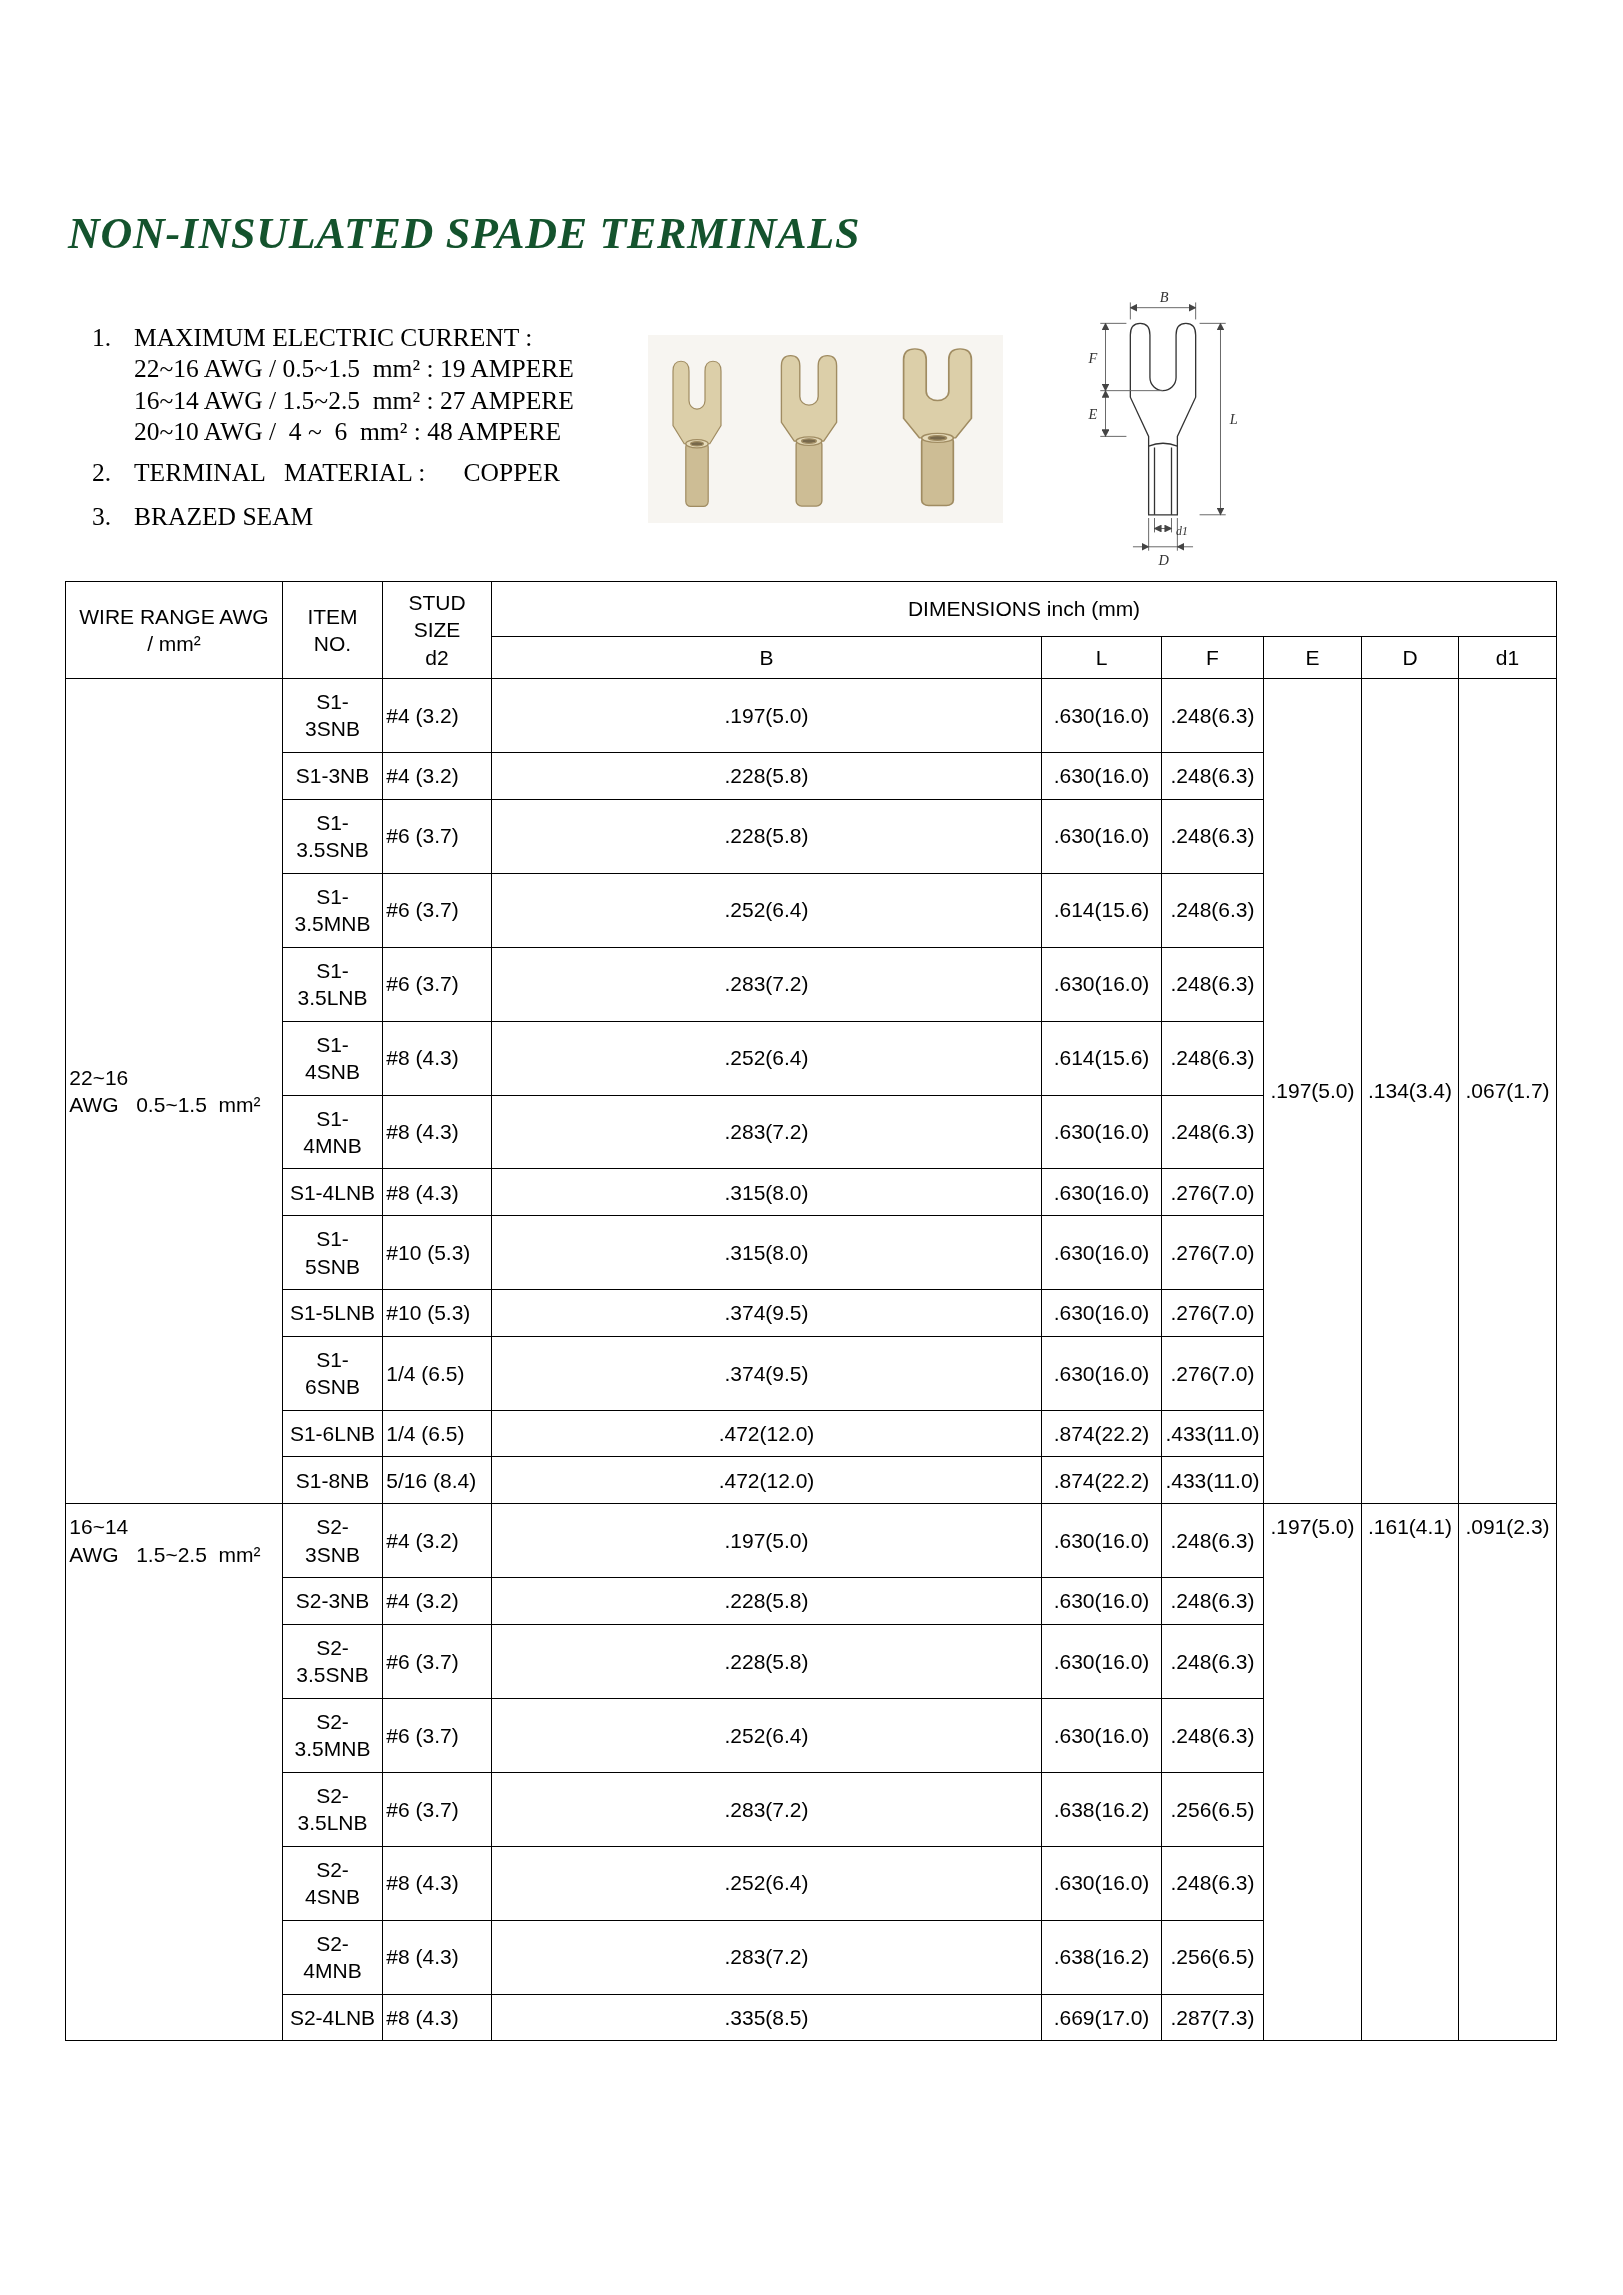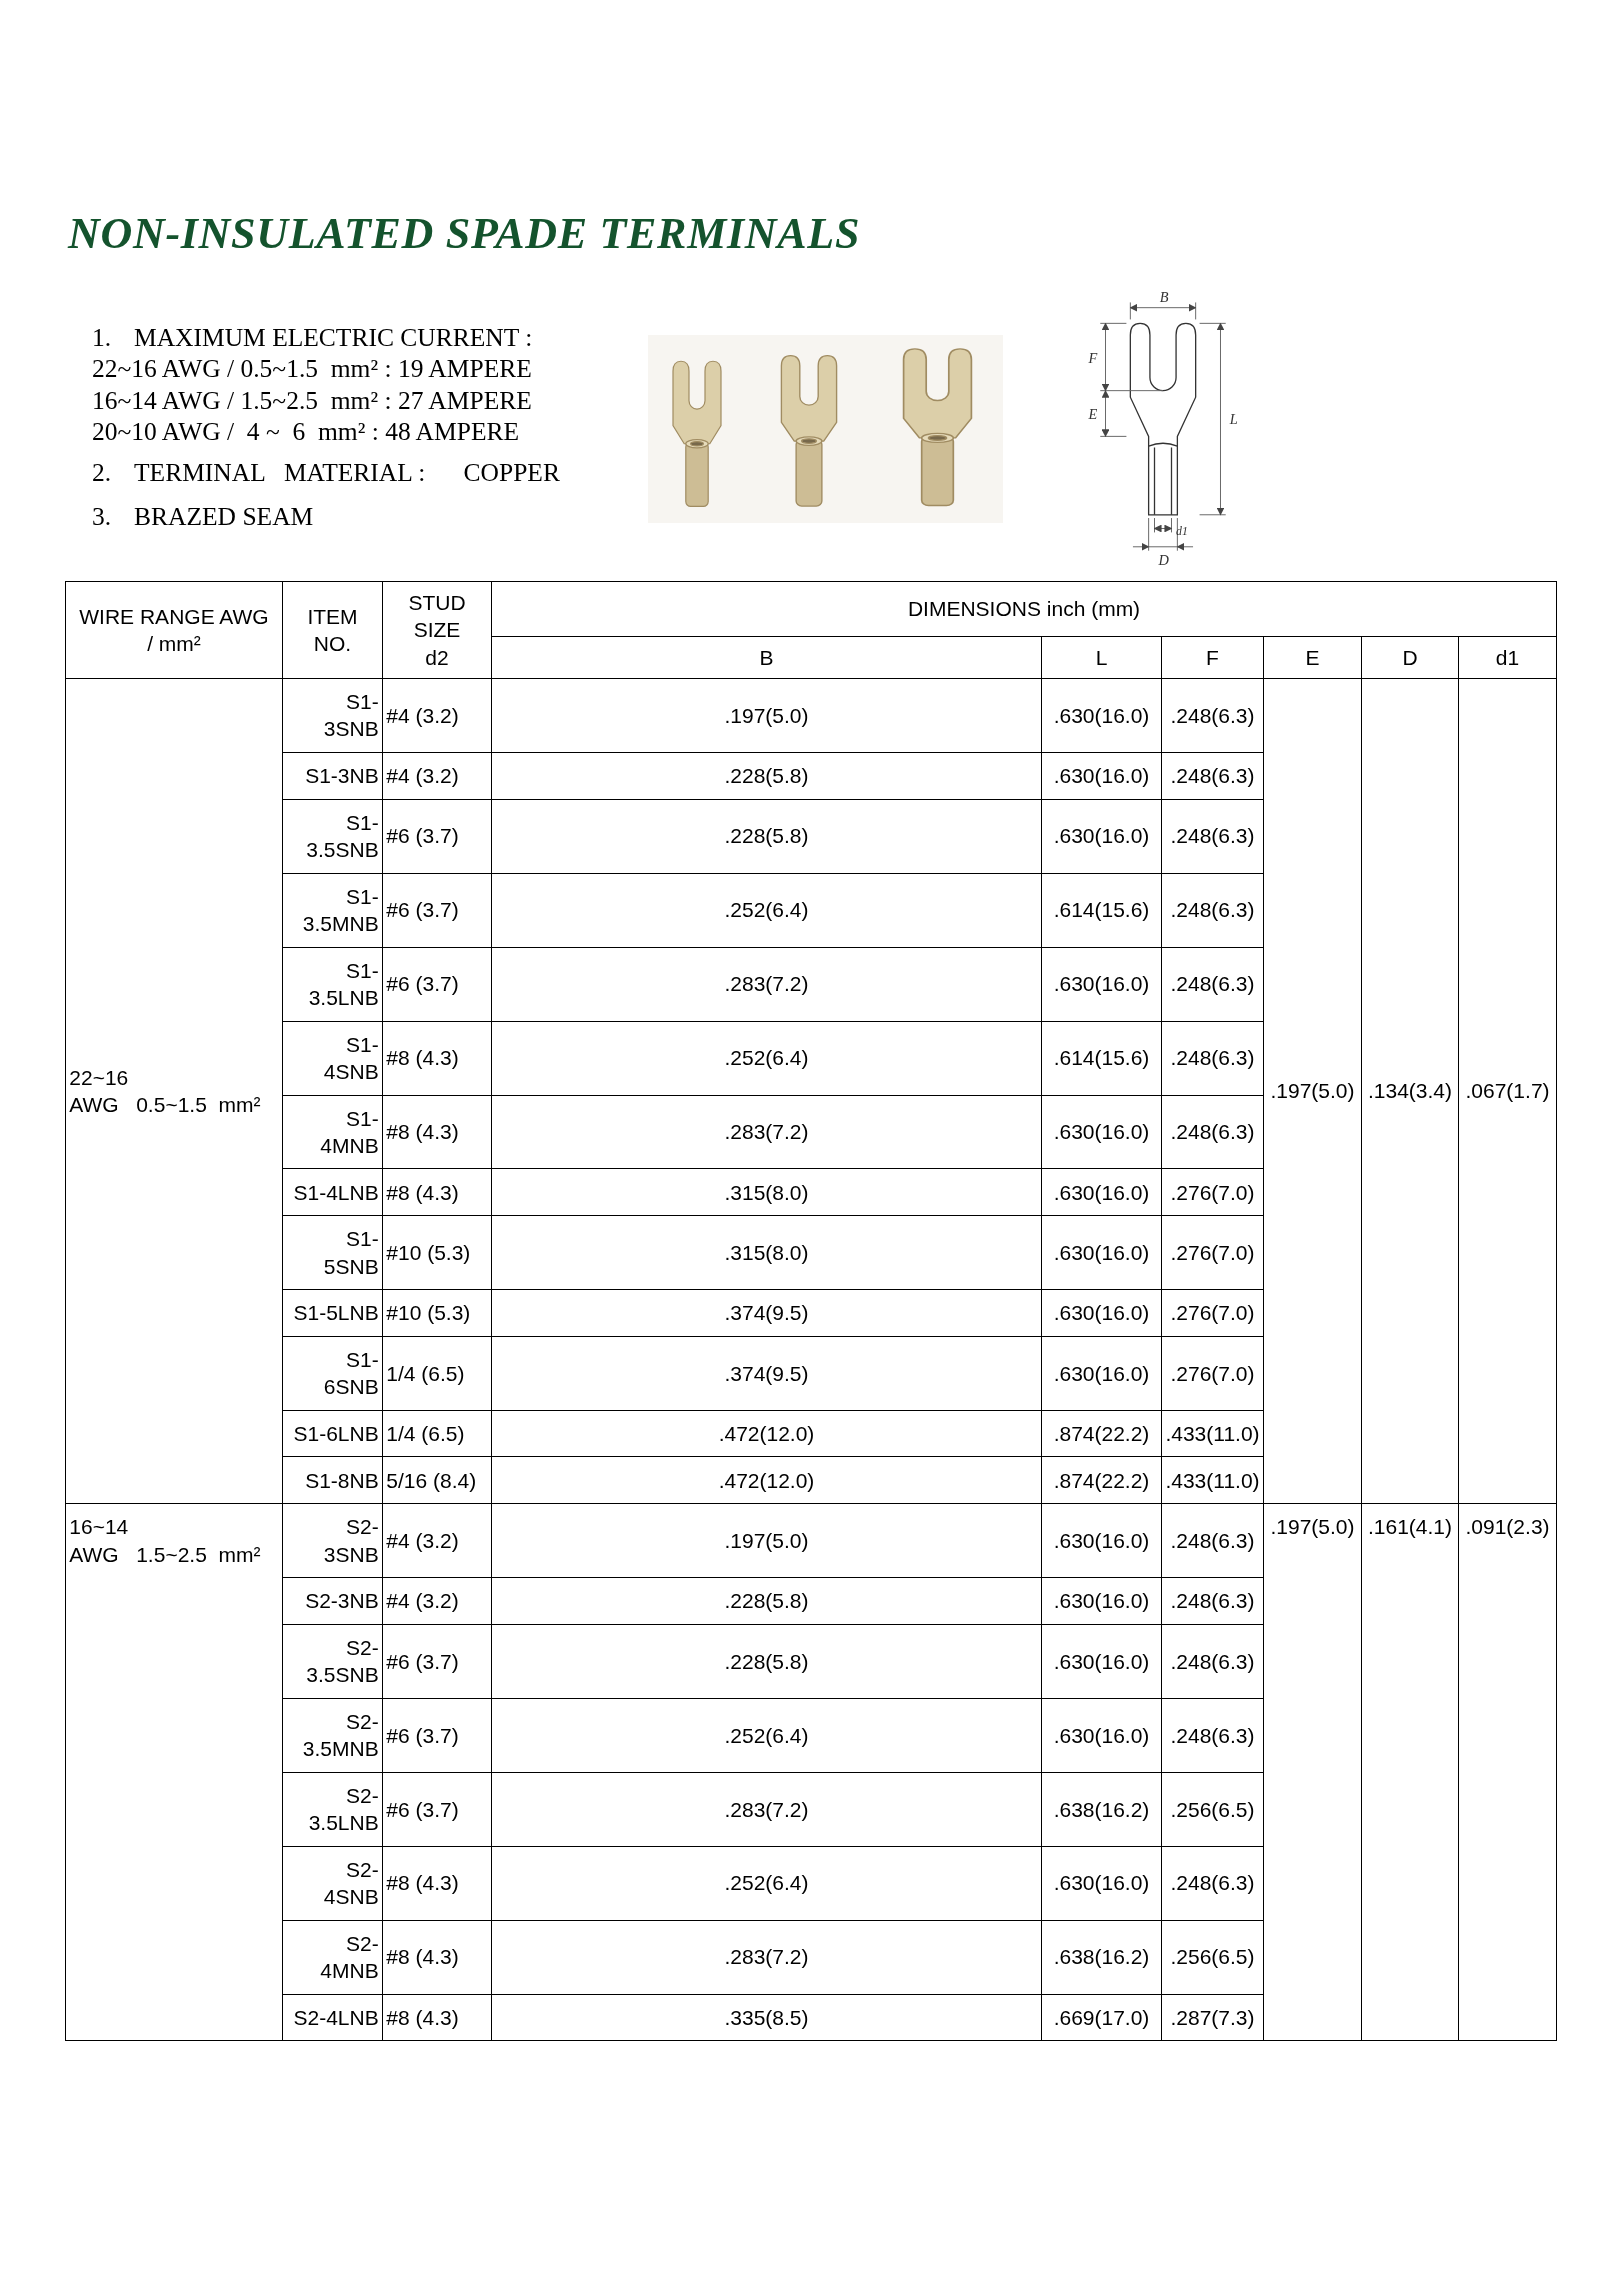--- a/index.html
+++ b/index.html
@@ -21,21 +21,21 @@
 
   
   .notes {
     position:absolute; left:92px; top:322px; width:589px;
     font-family:"Liberation Serif", serif;
     font-size:25.5px; line-height:1.23;
   }
   .note-row { display:flex; }
   .note-num { flex:0 0 42px; white-space:pre; }
   .note-text { white-space:pre-wrap; }
-  .note-sub { white-space:pre-wrap; }
+  .note-sub { margin-left:42px; white-space:pre-wrap; }
   .gap-md { margin-top:9.2px; }
   .gap-lg { margin-top:13px; }
 
   
   .photos {
     position:absolute; left:648px; top:335px;
     display:flex; align-items:flex-end; gap:26px;
     background:#f7f5f1; padding:5.2px 9.2px;
   }
 
@@ -55,21 +55,21 @@
     overflow:hidden;
   }
   .spec-table th {
     font-weight:400; text-align:center; vertical-align:middle;
     white-space:pre-line; padding:3.9px 3.3px;
   }
   .hr1 th { height:55px; }
   .hr2 th { height:42px; }
   .h-item { text-align:left; padding-left:5.2px;margin-left:41px; }
   .c-wire { text-align:left; white-space:pre-wrap; }
-  .c-item { text-align:right; padding-left:5.2px; white-space:pre-line; }
+  .c-item { text-align:center; padding-left:5.2px; white-space:pre-line; }
   .c-stud { text-align:left; }
   .c-dim  { text-align:center; }
   .va-middle { vertical-align:middle; }
   .va-top { vertical-align:top; padding-top:22px; }
 </style>
 </head>
 <body>
 
 <div class="title" style="color: #14532d; font-style: italic;">NON-INSULATED SPADE TERMINALS</div>
 

